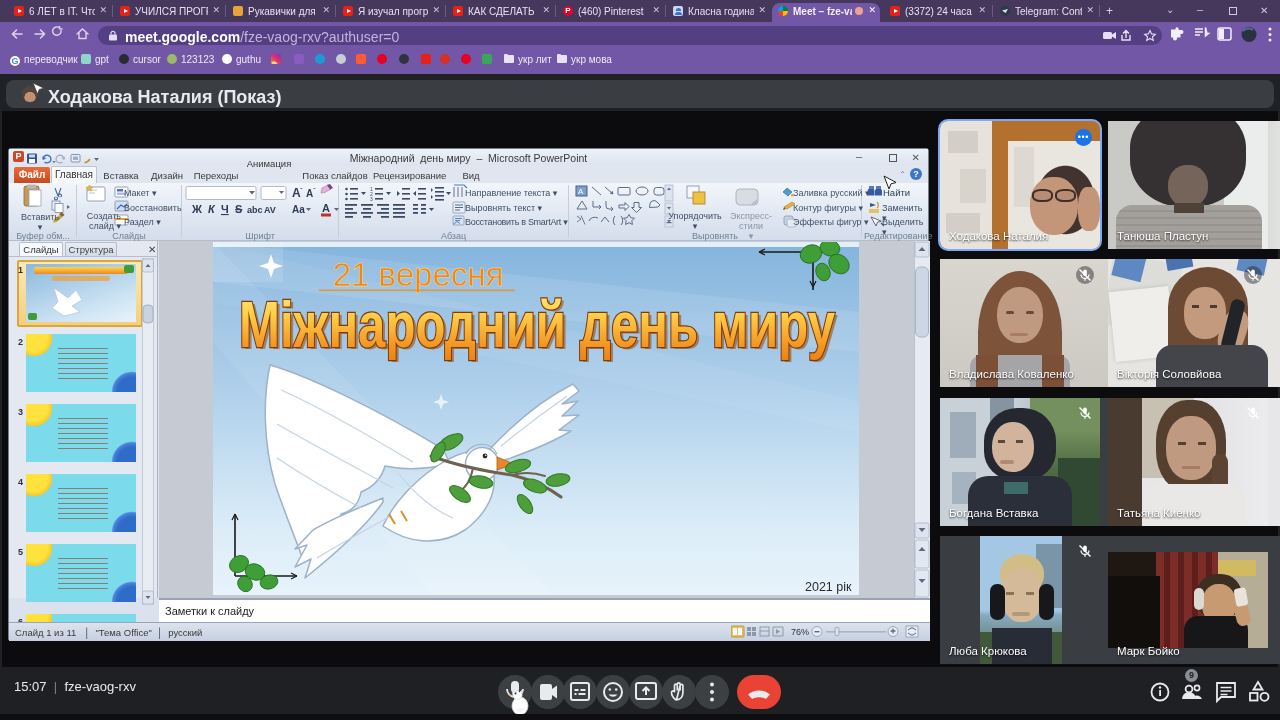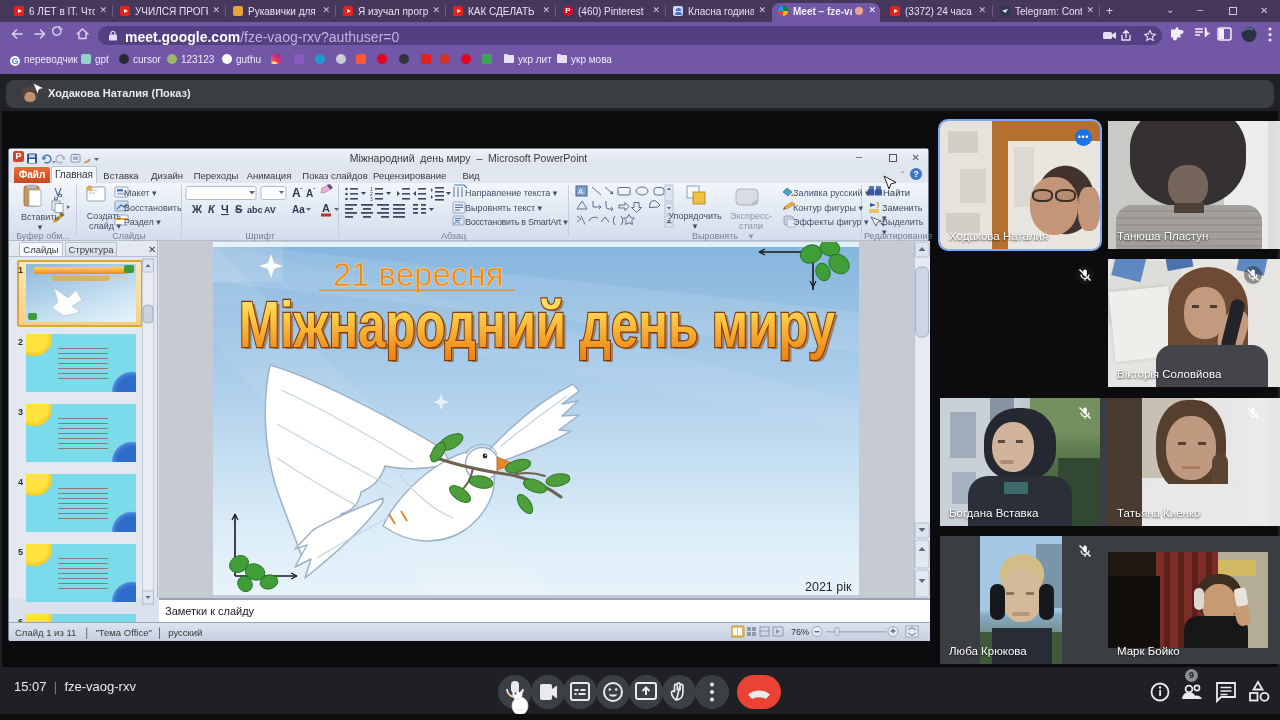--- a/index.html
+++ b/index.html
@@ -177,21 +177,21 @@
     <div class="abs bm" style="left:504px"><span class="bmi folder"></span>укр лит</div>
     <div class="abs bm" style="left:557px"><span class="bmi folder"></span>укр мова</div>
   </div>
 
   <div class="abs" id="blackstage"></div>
   <div class="abs" id="presbar">
     <div class="abs" style="left:16px;top:6px;width:16px;height:16px;border-radius:50%;background:radial-gradient(circle at 50% 72%,#c29270 0 38%,#55423a 42%)"></div>
     <svg class="abs" style="left:26px;top:2px" width="14" height="16" viewBox="0 0 14 16">
         <path d="M1 1l4.5 11l1.7-4.6l4.8-1.2z" fill="#fff" stroke="#444" stroke-width="0.8"></path>
       </svg>
-    <div class="abs" style="left:42px;top:7px;font-size:11px;font-weight:bold;color:#e8eaed">Ходакова Наталия (Показ)</div>
+    <div class="abs" style="left:42px;top:7px;font-size:18px;font-weight:bold;color:#e8eaed">Ходакова Наталия (Показ)</div>
   </div>
   <div class="abs" id="botbar">
     <div class="abs" style="left:14px;top:12px;font-size:13px;color:#e8eaed">15:07<span style="color:#7a7f85"> &nbsp;|&nbsp; </span>fze-vaog-rxv</div>
     <div class="abs ctl" style="left:498px"></div>
     <div class="abs ctl" style="left:531px"></div>
     <div class="abs ctl" style="left:563px"></div>
     <div class="abs ctl" style="left:596px"></div>
     <div class="abs ctl" style="left:629px"></div>
     <div class="abs ctl" style="left:662px"></div>
     <div class="abs ctl" style="left:695px"></div>
@@ -289,21 +289,21 @@
     <div class="abs" style="right:60px;top:3px;width:18px;height:11px;text-align:center;font-size:11px;color:#555;line-height:8px">–</div>
     <div class="abs" style="right:31px;top:5px;width:8px;height:8px;border:1.2px solid #555"></div>
     <div class="abs" style="right:8px;top:3px;font-size:10px;color:#555">✕</div>
 
     <div class="abs" style="left:0;top:16px;width:100%;height:18px;background:#dfe6f0"></div>
     <div class="abs" style="left:5px;top:18px;width:36px;height:16px;background:linear-gradient(180deg,#ec6b35,#c54a1e);border-radius:2px 2px 0 0;color:#fff;font-size:10px;font-weight:bold;text-align:center;line-height:16px">Файл</div>
     <div class="abs" style="left:42px;top:17px;width:46px;height:17px;background:#f7fafd;border:1px solid #bac4d2;border-bottom:none;border-radius:2px 2px 0 0;font-size:10px;color:#333;text-align:center;line-height:16px">Главная</div>
     <div class="abs rtab" style="left:88px;top:21px;width:48px;text-align:center">Вставка</div>
     <div class="abs rtab" style="left:136px;top:21px;width:44px;text-align:center">Дизайн</div>
     <div class="abs rtab" style="left:180px;top:21px;width:54px;text-align:center">Переходы</div>
-    <div class="abs rtab" style="left:234px;top:21px;width:52px;text-align:center">Анимация</div>
+    <div class="abs rtab" style="left:234px;top:9px;width:52px;text-align:center">Анимация</div>
     <div class="abs rtab" style="left:286px;top:21px;width:80px;text-align:center">Показ слайдов</div>
     <div class="abs rtab" style="left:364px;top:21px;width:88px;">Рецензирование</div>
     <div class="abs rtab" style="left:447px;top:21px;width:30px;text-align:center">Вид</div>
     <div class="abs" style="right:22px;top:21px;font-size:8px;color:#6a7a90">⌃</div>
     <div class="abs" style="right:6px;top:19px;width:12px;height:12px;border-radius:50%;background:#3e76c8;color:#fff;font-size:9px;font-weight:bold;text-align:center;line-height:12px">?</div>
 
     <div class="abs" style="left:0;top:34px;width:100%;height:58px;background:linear-gradient(180deg,#f2f6fb,#dce4f0 70%,#d4ddeb);border-bottom:1px solid #b2bdcd" id="ribbon">
       <div class="abs gsep" style="left:67px"></div>
       <div class="abs gsep" style="left:172px"></div>
       <div class="abs gsep" style="left:329px"></div>
@@ -752,20 +752,32 @@
   </div>
   <div class="abs tile" style="left:1108px;top:121px">
     <div class="abs" style="left:0;top:0;right:0;bottom:0;background:linear-gradient(90deg,#c9c9c5 0 68%,#e4e6e5)"></div>
     <div class="abs" style="left:116px;top:0;width:44px;height:128px;background:#ebedec"></div>
     <div class="abs" style="left:22px;top:-16px;width:116px;height:102px;border-radius:42% 42% 46% 46%;background:#353031"></div>
     <div class="abs" style="left:60px;top:44px;width:40px;height:42px;border-radius:46%;background:#75645a"></div>
     <div class="abs" style="left:8px;top:84px;width:146px;height:44px;border-radius:16px 16px 0 0;background:repeating-linear-gradient(180deg,#a3a09b 0 5px,#969390 5px 7px)"></div>
     <div class="abs" style="left:66px;top:82px;width:30px;height:10px;background:#4e4138"></div>
     <div class="tname">Танюша Пластун</div>
   </div>
+  <div class="abs tile" style="left:940px;top:259px">
+    <div class="abs" style="left:0;top:0;right:0;bottom:0;background:linear-gradient(180deg,#d9d5cf,#ccc8c2)"></div>
+    <div class="abs" style="left:38px;top:12px;width:84px;height:122px;border-radius:50% 50% 18px 18px;background:#7d5339"></div>
+    <div class="abs" style="left:57px;top:28px;width:46px;height:56px;border-radius:48%;background:#bf9a80"></div>
+    <div class="abs" style="left:66px;top:52px;width:8px;height:3px;background:#6a4a38;border-radius:2px"></div>
+    <div class="abs" style="left:86px;top:52px;width:8px;height:3px;background:#6a4a38;border-radius:2px"></div>
+    <div class="abs" style="left:70px;top:74px;width:18px;height:3px;background:#a97c64;border-radius:2px"></div>
+    <div class="abs" style="left:30px;top:96px;width:100px;height:32px;border-radius:12px 12px 0 0;background:#a5a5a7"></div>
+    <div class="abs" style="left:36px;top:96px;width:22px;height:38px;background:#7c5036;border-radius:0 0 8px 8px"></div>
+    <div class="abs" style="left:102px;top:96px;width:22px;height:38px;background:#7c5036;border-radius:0 0 8px 8px"></div>
+    <div class="tname">Владислава Коваленко</div>
+  </div>
   <div class="abs tile" style="left:1108px;top:259px">
     <div class="abs" style="left:0;top:0;right:0;bottom:0;background:#e6e5e2"></div>
     <div class="abs" style="left:0;top:0;width:70px;height:70px;background:#dcdcd8;transform:rotate(8deg)"></div>
     <div class="abs" style="left:6px;top:-6px;width:30px;height:26px;background:#5e88c2;transform:rotate(14deg)"></div>
     <div class="abs" style="left:58px;top:-8px;width:26px;height:18px;background:#4a72ae;transform:rotate(-10deg)"></div>
     <div class="abs" style="left:130px;top:-4px;width:28px;height:18px;background:#5e88c2;transform:rotate(12deg)"></div>
     <div class="abs" style="left:4px;top:30px;width:60px;height:70px;background:#efeeea;transform:rotate(-6deg);box-shadow:0 0 4px rgba(0,0,0,.15)"></div>
     <div class="abs" style="left:60px;top:8px;width:80px;height:108px;border-radius:40px 40px 18px 18px;background:#6d4a33"></div>
     <div class="abs" style="left:76px;top:28px;width:42px;height:52px;border-radius:46%;background:#c49a7e"></div>
     <div class="abs" style="left:84px;top:46px;width:7px;height:3px;background:#4e3a2e"></div>

